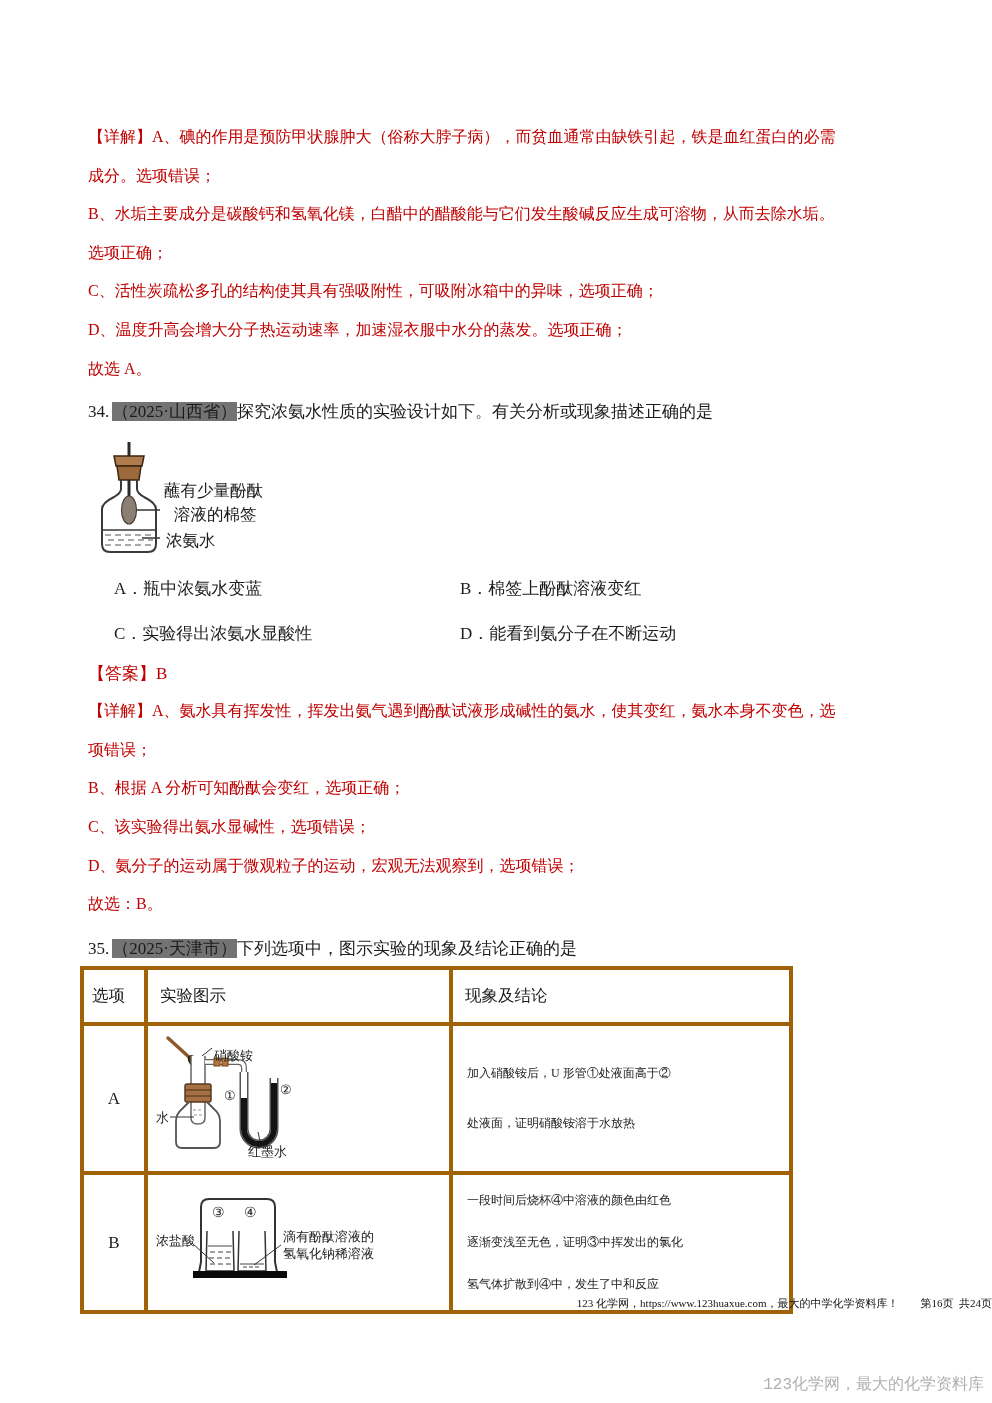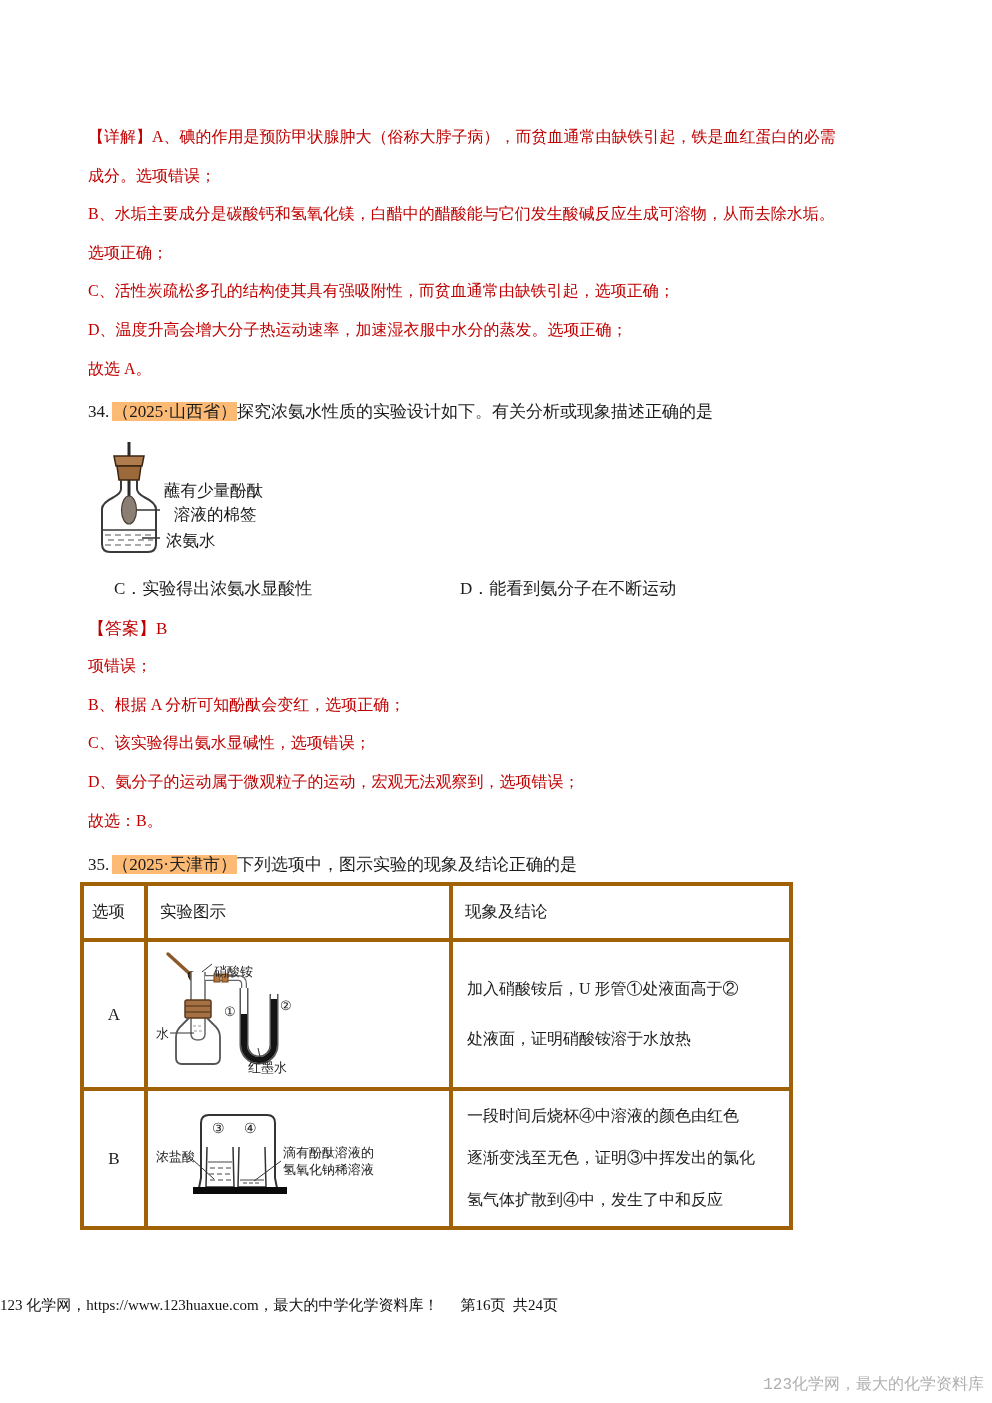--- a/index.html
+++ b/index.html
@@ -6,21 +6,21 @@
   .page{
     position:relative;width:992px;height:1403px;background:#ffffff;
     font-family:"Liberation Serif","DejaVu Serif",serif;
     color:#1c1c1c;overflow:hidden;
   }
   .content{position:absolute;left:88px;top:118px;width:821px;}
   .line{white-space:pre;font-size:16px;line-height:38.6px;}
   .red{color:#C00000;}
   .stem{margin-top:10px;font-size:17px;line-height:28px;white-space:pre;}
   .stem .num{margin-right:3px;}
-  .hl{background:#fdba74;}
+  .hl{background:#737373;}
   
   .fig34{position:relative;height:118px;margin-top:16px;margin-left:8px;}
   .fig34 .lbl{position:absolute;font-size:16.5px;line-height:23px;white-space:pre;}
   
   .opts{margin-top:6px;}
   .opt-row{display:flex;}
   .opt{width:320px;font-size:17px;line-height:45px;white-space:pre;padding-left:26px;}
   .answer{font-size:17px;line-height:36px;white-space:pre;}
   
   .tbl{margin-left:-8px;margin-top:2px;width:697px;border:1px solid #7a7a7a;border-collapse:collapse;table-layout:fixed;}
@@ -32,43 +32,43 @@
   .pad8{padding-left:8px;}
   .pad12{padding-left:12px;}
   .opt-letter{font-size:17px;text-align:center;}
   .rowA .opt-letter{line-height:145px;}
   .rowB .opt-letter{line-height:135px;}
   .figcell{position:relative;}
   .figcell.ra{height:145px;}
   .figcell.rb{height:135px;}
   .figcell svg{position:absolute;left:0;top:0;}
   .figcell .slbl{position:absolute;font-size:13px;line-height:16px;white-space:pre;color:#222;}
-  .concl{padding-left:14px;font-size:16px;}
+  .concl{padding-left:14px;font-size:12px;}
   .concl.ra{padding-top:22px;}
   .concl.rb{padding-top:4px;}
   .concl .cline{white-space:pre;}
   .concl.ra .cline{line-height:50px;}
   .concl.rb .cline{line-height:42px;}
   
-  .footer{position:absolute;left:0;top:1296px;width:100%;text-align:left;font-size:15px;white-space:pre;color:#111;}
+  .footer{position:absolute;left:0;top:1296px;width:100%;text-align:right;font-size:11px;white-space:pre;color:#111;}
   .footer .pg{margin-left:22px;}
   .watermark{position:absolute;right:8px;top:1374px;font-size:16px;color:#b0b0b0;font-family:Liberation Mono, monospace;}
 </style>
 </head>
 <body>
 
 <div class="page">
   <div class="content">
 
     <div class="red">
         <div class="line">【详解】A、碘的作用是预防甲状腺肿大（俗称大脖子病），而贫血通常由缺铁引起，铁是血红蛋白的必需</div>
         <div class="line">成分。选项错误；</div>
         <div class="line">B、水垢主要成分是碳酸钙和氢氧化镁，白醋中的醋酸能与它们发生酸碱反应生成可溶物，从而去除水垢。</div>
         <div class="line">选项正确；</div>
-        <div class="line">C、活性炭疏松多孔的结构使其具有强吸附性，而贫血通常由缺铁引起，选项正确；</div>
+        <div class="line">C、活性炭疏松多孔的结构使其具有强吸附性，可吸附冰箱中的异味，选项正确；</div>
         <div class="line">D、温度升高会增大分子热运动速率，加速湿衣服中水分的蒸发。选项正确；</div>
         <div class="line">故选 A。</div>
       </div>
 
     <div class="stem"><span class="num">34.</span><span class="hl">（2025·山西省）</span><span>探究浓氨水性质的实验设计如下。有关分析或现象描述正确的是</span></div>
 
     <div class="fig34">
       <svg width="170" height="118" viewBox="0 0 170 118">
         <line x1="33" y1="0" x2="33" y2="60" stroke="#2a2a2a" stroke-width="3"></line>
         <polygon points="18,14 48,14 46,24 20,24" fill="#b07c4e" stroke="#3a2510" stroke-width="1.5"></polygon>
@@ -82,27 +82,32 @@
         <line x1="41" y1="68" x2="64" y2="68" stroke="#333" stroke-width="1.5"></line>
         <line x1="46" y1="96" x2="64" y2="96" stroke="#333" stroke-width="1.5"></line>
       </svg>
       <div class="lbl" style="left:68px;top:37px;">蘸有少量酚酞</div>
       <div class="lbl" style="left:78px;top:61px;">溶液的棉签</div>
       <div class="lbl" style="left:70px;top:87px;">浓氨水</div>
     </div>
 
     <div class="opts">
       <div class="opt-row">
+        <div class="opt">A．瓶中浓氨水变蓝</div>
+        <div class="opt">B．棉签上酚酞溶液变红</div>
+      </div>
+      <div class="opt-row">
         <div class="opt">C．实验得出浓氨水显酸性</div>
         <div class="opt">D．能看到氨分子在不断运动</div>
       </div>
     </div>
 
     <div class="answer red">【答案】B</div>
     <div class="red">
+        <div class="line">【详解】A、氨水具有挥发性，挥发出氨气遇到酚酞试液形成碱性的氨水，使其变红，氨水本身不变色，选</div>
         <div class="line">项错误；</div>
         <div class="line">B、根据 A 分析可知酚酞会变红，选项正确；</div>
         <div class="line">C、该实验得出氨水显碱性，选项错误；</div>
         <div class="line">D、氨分子的运动属于微观粒子的运动，宏观无法观察到，选项错误；</div>
         <div class="line">故选：B。</div>
       </div>
 
     <div class="stem" style="line-height:30px;"><span class="num">35.</span><span class="hl">（2025·天津市）</span><span>下列选项中，图示实验的现象及结论正确的是</span></div>
 
     <table class="tbl">

